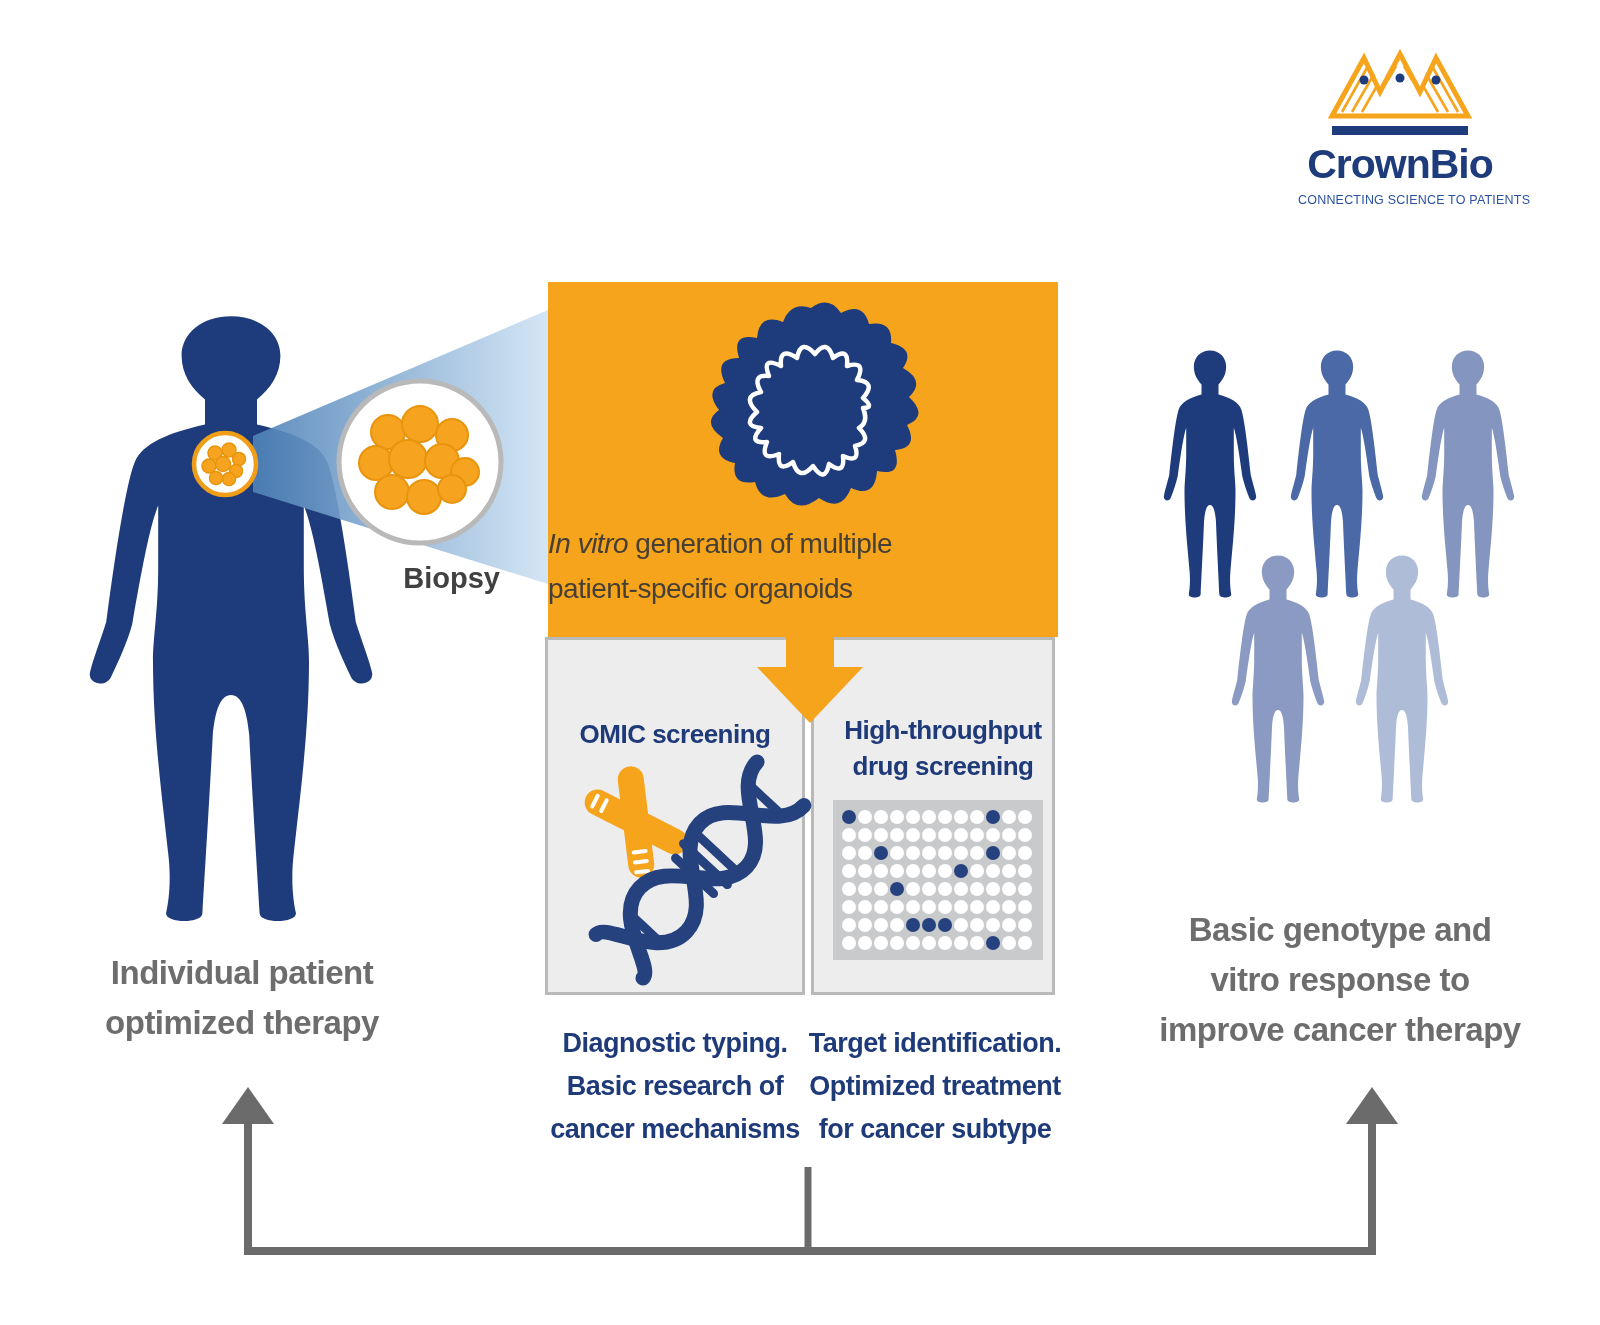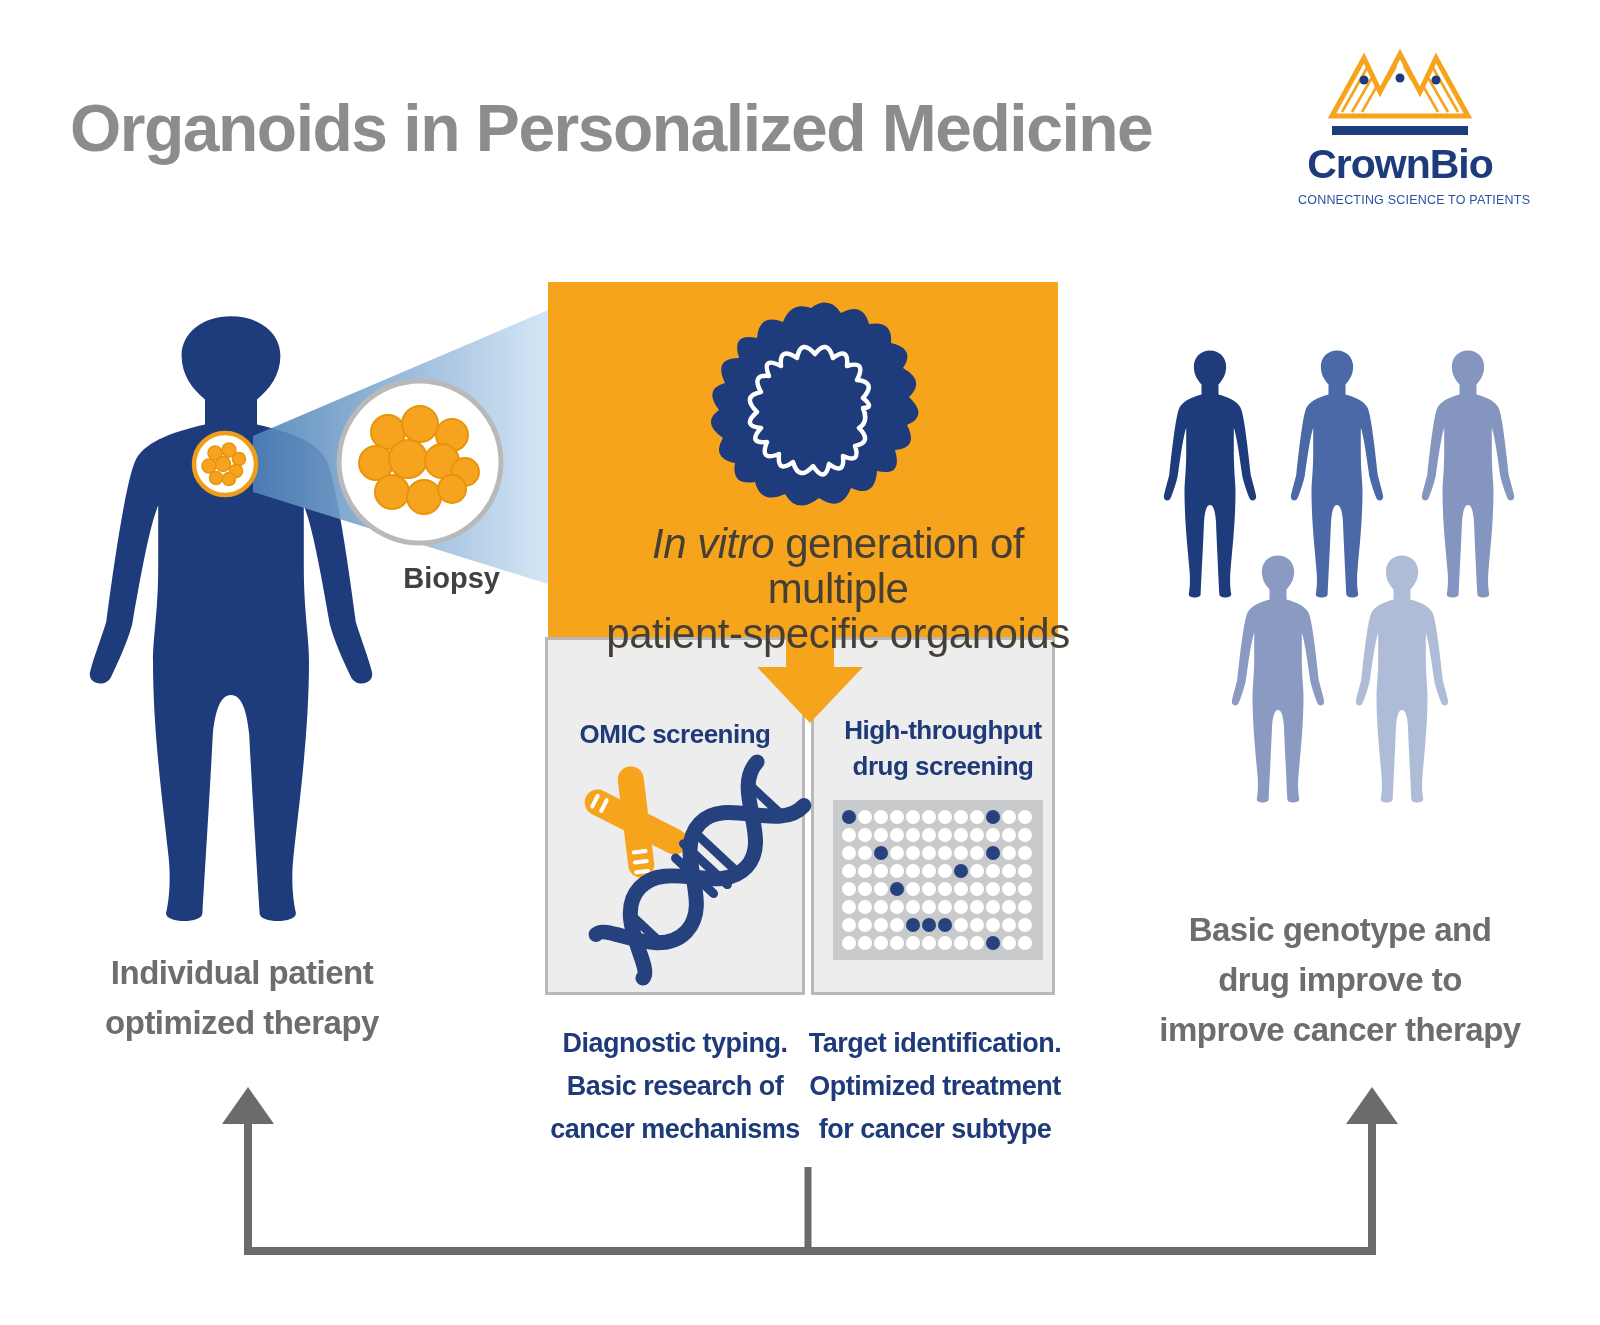--- a/index.html
+++ b/index.html
@@ -8,22 +8,22 @@
   .abs{position:absolute;}
   .z-bg{z-index:1;}  .z-svg{z-index:5;pointer-events:none;}  .z-txt{z-index:10;}
 
   #title{left:70px;top:90px;font-size:66px;font-weight:bold;color:#8c8c8c;letter-spacing:-1.5px;white-space:nowrap;}
 
   .logo{left:1298px;top:42px;width:204px;text-align:center;}
   .logo-name{font-size:41px;font-weight:bold;color:#1e3c7b;letter-spacing:-1px;line-height:44px;}
   .logo-tag{font-size:12.5px;color:#2a52a0;letter-spacing:0.2px;margin-top:7px;white-space:nowrap;}
 
   .orange-box{left:548px;top:282px;width:510px;height:355px;background:#f7a41d;}
-  .organoid-caption{left:548px;top:521px;width:510px;text-align:center;
-      font-size:42px;line-height:45px;color:#453f35;font-weight:500;letter-spacing:-0.5px;margin-left:35px;}
+  .organoid-caption{left:548px;top:521px;width:510px;text-align:left;
+      font-size:28px;line-height:45px;color:#453f35;font-weight:500;letter-spacing:-0.5px;}
 
   .panel{background:#ededee;border:3px solid #b9b9b9;box-sizing:border-box;}
   .panel-left{left:545px;top:637px;width:260px;height:358px;}
   .panel-right{left:811px;top:637px;width:244px;height:358px;}
 
   .panel-title{color:#1e3a78;font-weight:bold;font-size:26px;letter-spacing:-0.5px;text-align:center;line-height:36px;}
   #omic-title{left:545px;top:716px;width:260px;}
   #hts-title{left:811px;top:712px;width:244px;padding-left:10px;}
 
   .microplate{left:833px;top:800px;width:210px;height:160px;background:#c9cacb;
@@ -257,21 +257,20 @@
     </g>
 
     <g>
       <path d="M248,1121 L248,1251 L1372,1251 L1372,1121" fill="none" stroke="#6b6b6b" stroke-width="8"></path>
       <line x1="808" y1="1167" x2="808" y2="1247" stroke="#6b6b6b" stroke-width="7"></line>
       <polygon points="222,1124 274,1124 248,1087" fill="#6b6b6b"></polygon>
       <polygon points="1346,1124 1398,1124 1372,1087" fill="#6b6b6b"></polygon>
     </g>
   </svg>
 
-  <div class="abs z-txt" id="title">Organoids in Personalized Medicine</div>
 
   <div class="abs z-txt logo">
     <svg width="160" height="100" viewBox="0 0 160 100" style="display:block;margin:0 auto;">
       <polygon points="12,74 44,16 60,50 80,12 100,50 116,16 148,74" fill="#ffffff" stroke="#f7a41d" stroke-width="5" stroke-linejoin="miter"></polygon>
       <g stroke="#f7a41d" stroke-width="2.6">
         <line x1="22" y1="70" x2="48" y2="24"></line>
           <line x1="32" y1="70" x2="54" y2="32"></line>
         <line x1="42" y1="70" x2="58" y2="42"></line>
         <line x1="68" y1="38" x2="76" y2="24"></line>
           <line x1="84" y1="24" x2="92" y2="38"></line>
@@ -314,17 +313,17 @@
     <div>cancer mechanisms</div>
   </div>
 
   <div class="abs z-txt outcome" id="left-outcome">
     <div>Individual patient</div>
     <div>optimized therapy</div>
   </div>
 
   <div class="abs z-txt outcome" id="right-outcome">
     <div>Basic genotype and</div>
-    <div>drug improve to</div>
+    <div>vitro response to</div>
     <div>improve cancer therapy</div>
   </div>
 
 </div>
 
 </body></html>

